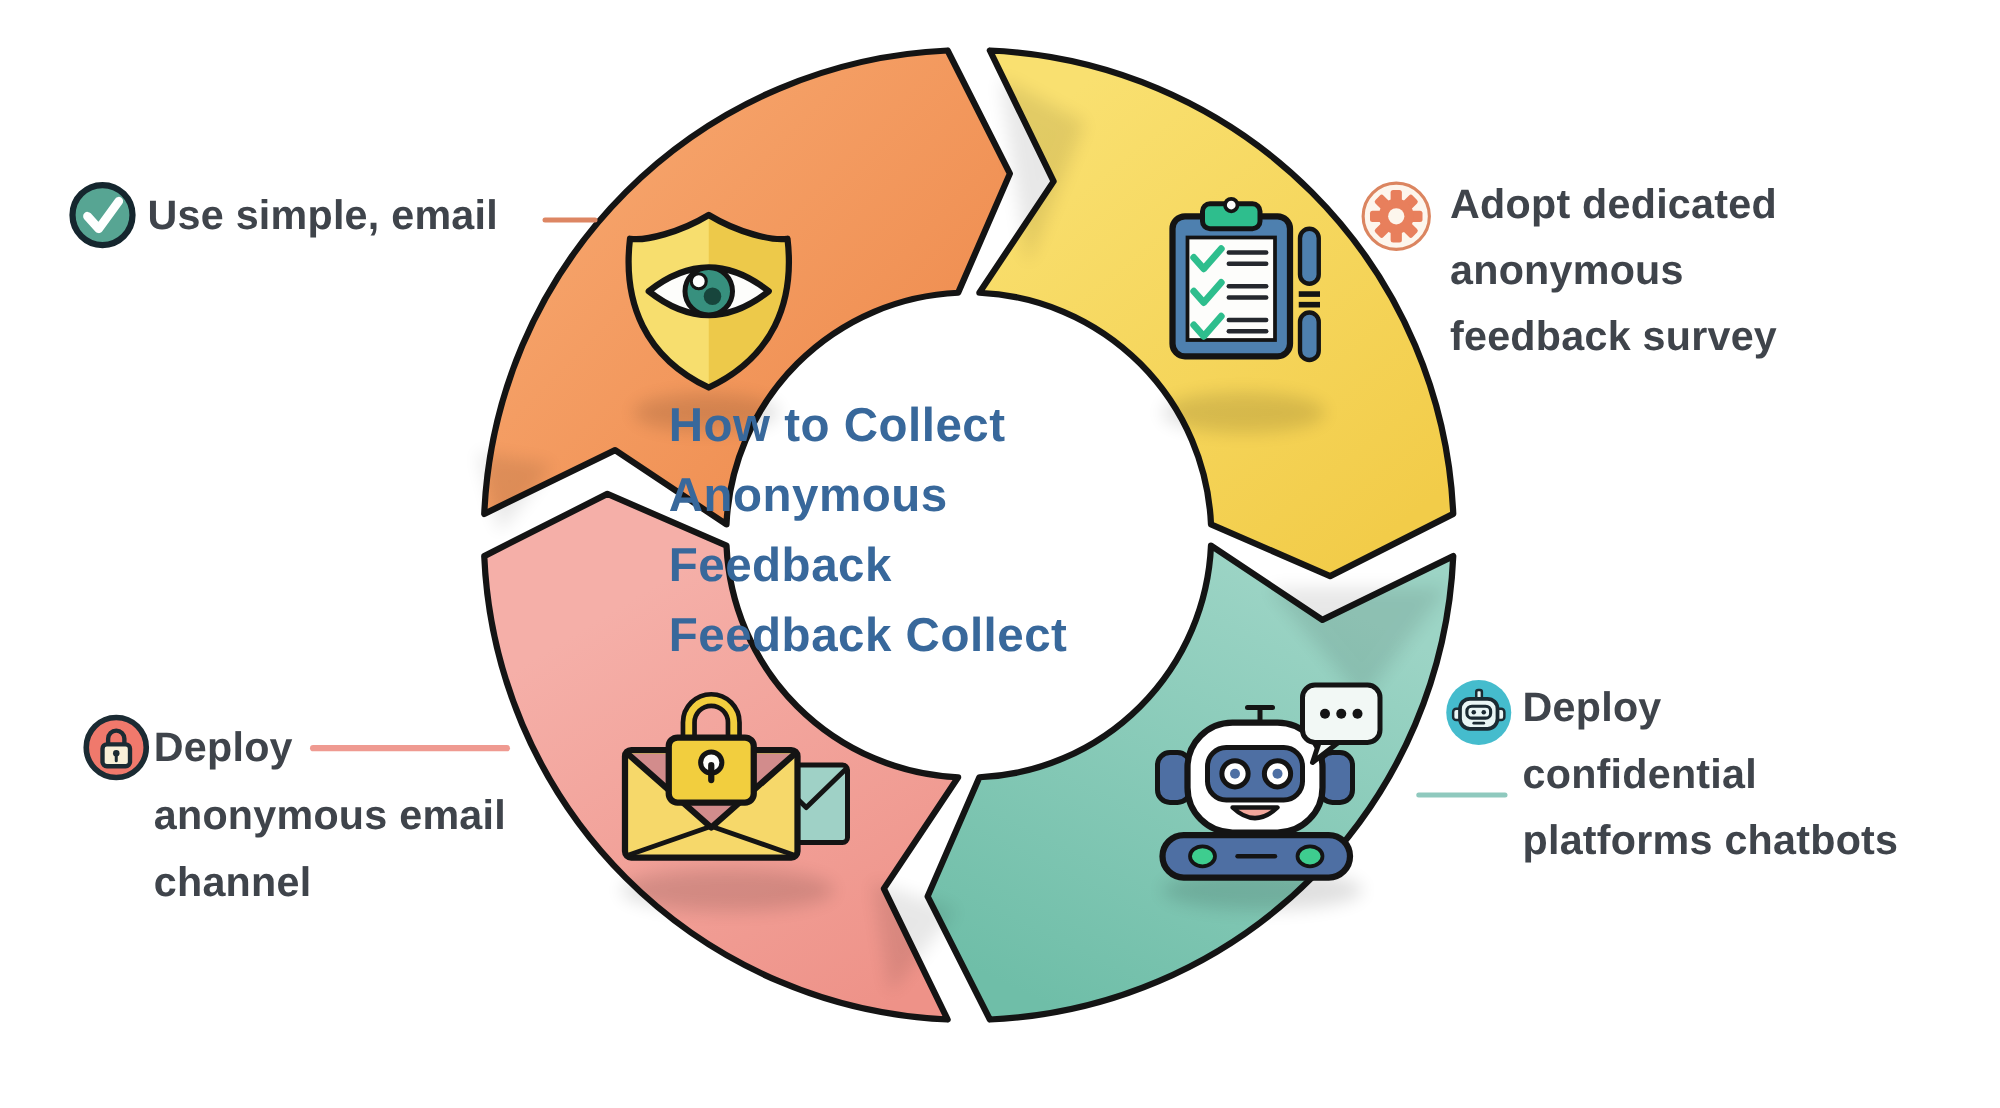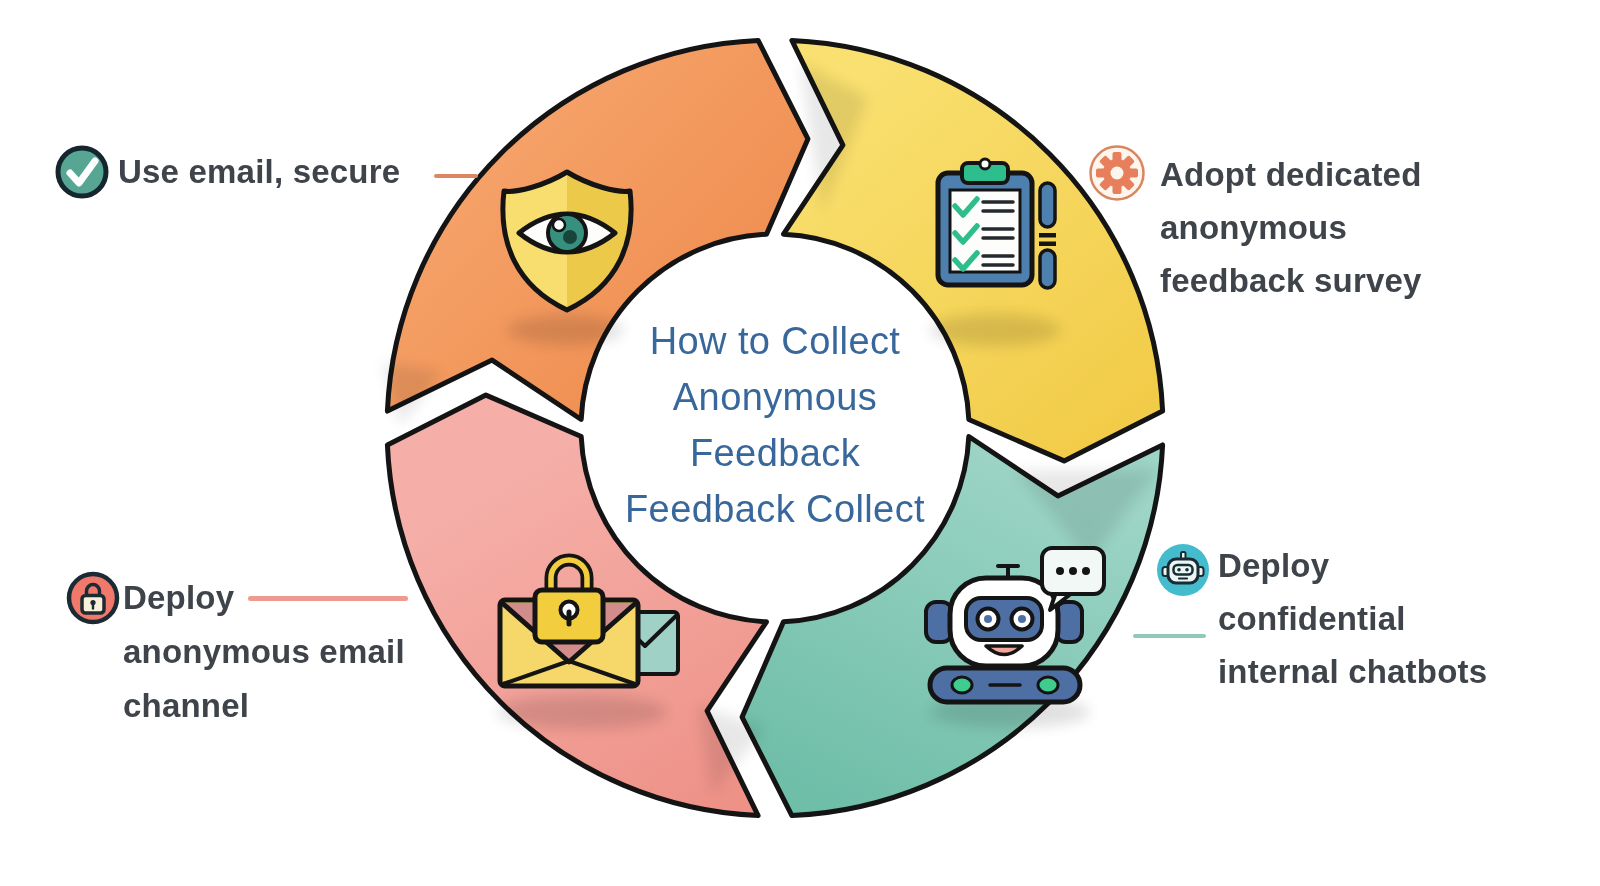--- a/index.html
+++ b/index.html
@@ -9,22 +9,22 @@
     font-family:"Liberation Sans","DejaVu Sans",sans-serif;
   }
   .ring-svg{position:absolute;left:0;top:0;}
   .abs{position:absolute;}
   .label-text{
     font-size:33px;font-weight:600;color:var(--text_dark);
     line-height:53px;letter-spacing:.2px;white-space:nowrap;
   }
   .label-text.tl{line-height:55px;}
   .title-block{
-    width:480px;text-align:center;
-    font-size:38px;font-weight:normal;color:var(--title_blue);
+    width:480px;text-align:left;
+    font-size:38px;font-weight:bold;color:var(--title_blue);
     line-height:56px;letter-spacing:.4px;
   }
   .connector{border-radius:3px;}
 </style>
 </head>
 <body>
 
 <svg class="ring-svg" width="1600" height="886" viewBox="0 0 1600 886">
   <defs>
     <linearGradient id="gradOrange" gradientUnits="userSpaceOnUse" x1="420" y1="110" x2="730" y2="410">
@@ -152,42 +152,42 @@
   <div>Feedback Collect</div>
 </div>
 
 <div class="abs" style="left:54px;top:144px;">
   <svg width="56" height="56" viewBox="0 0 56 56">
     <circle cx="28" cy="28" r="24" style="fill:var(--check_teal);stroke:var(--check_ring)" stroke-width="5"></circle>
     <path d="M16 29 L25 39 L41 17" fill="none" stroke="#ffffff" stroke-width="7" stroke-linecap="round" stroke-linejoin="round"></path>
   </svg>
 </div>
 <div class="abs label-text tl" style="left:118px;top:144px;">
-  <div>Use email, secure</div>
+  <div>Use simple, email</div>
 </div>
 <div class="abs connector" style="left:434px;top:174px;width:44px;height:4px;background:var(--conn_orange);"></div>
 
 <div class="abs" style="left:1088px;top:144px;">
   <svg width="58" height="58" viewBox="0 0 58 58">
     <circle cx="29" cy="29" r="26.5" style="fill:var(--gear_bg);stroke:var(--gear_ring)" stroke-width="2.5"></circle>
     <g style="fill:var(--gear_coral)">
       <rect x="24.5" y="8" width="9" height="10" rx="2" transform="rotate(0 29 29)"></rect>
       <rect x="24.5" y="8" width="9" height="10" rx="2" transform="rotate(45 29 29)"></rect>
       <rect x="24.5" y="8" width="9" height="10" rx="2" transform="rotate(90 29 29)"></rect>
       <rect x="24.5" y="8" width="9" height="10" rx="2" transform="rotate(135 29 29)"></rect>
       <rect x="24.5" y="8" width="9" height="10" rx="2" transform="rotate(180 29 29)"></rect>
       <rect x="24.5" y="8" width="9" height="10" rx="2" transform="rotate(225 29 29)"></rect>
       <rect x="24.5" y="8" width="9" height="10" rx="2" transform="rotate(270 29 29)"></rect>
       <rect x="24.5" y="8" width="9" height="10" rx="2" transform="rotate(315 29 29)"></rect>
       <circle cx="29" cy="29" r="14"></circle>
     </g>
     <circle cx="29" cy="29" r="6.5" style="fill:var(--gear_bg)"></circle>
   </svg>
 </div>
-<div class="abs label-text" style="left:1160px;top:148px;">
+<div class="abs label-text" style="left:1160px;top:136px;">
   <div>Adopt dedicated</div>
   <div>anonymous</div>
   <div>feedback survey</div>
 </div>
 
 <div class="abs" style="left:1155px;top:542px;">
   <svg width="56" height="56" viewBox="0 0 56 56">
     <circle cx="28" cy="28" r="26" style="fill:var(--chat_cyan)"></circle>
     <rect x="26" y="10" width="4.5" height="7" rx="1.5" style="fill:#E9F6F5;stroke:var(--mini_dark)" stroke-width="2"></rect>
     <rect x="7.5" y="25" width="7" height="9" rx="2.5" style="fill:#E9F6F5;stroke:var(--mini_dark)" stroke-width="2"></rect>
@@ -195,21 +195,21 @@
     <rect x="13" y="17" width="30" height="24" rx="8" style="fill:#E9F6F5;stroke:var(--mini_dark)" stroke-width="3"></rect>
     <rect x="18.5" y="23" width="19" height="9.5" rx="4" fill="none" style="stroke:var(--mini_dark)" stroke-width="2.5"></rect>
     <circle cx="24" cy="27.8" r="1.8" style="fill:var(--mini_dark)"></circle>
     <circle cx="32" cy="27.8" r="1.8" style="fill:var(--mini_dark)"></circle>
     <path d="M24 36.5 H32" style="stroke:var(--mini_dark)" stroke-width="2.2" stroke-linecap="round"></path>
   </svg>
 </div>
 <div class="abs label-text" style="left:1218px;top:539px;">
   <div>Deploy</div>
   <div>confidential</div>
-  <div>internal chatbots</div>
+  <div>platforms chatbots</div>
 </div>
 <div class="abs connector" style="left:1133px;top:634px;width:73px;height:4px;background:var(--conn_teal);"></div>
 
 <div class="abs" style="left:65px;top:570px;">
   <svg width="56" height="56" viewBox="0 0 56 56">
     <circle cx="28" cy="28" r="24" style="fill:var(--lock_coral);stroke:var(--mini_dark)" stroke-width="4.5"></circle>
     <path d="M21.5 26 V 21 A 6.5 6.5 0 0 1 34.5 21 V 26" fill="none" style="stroke:var(--mini_dark)" stroke-width="3.5"></path>
     <rect x="17" y="25.5" width="22" height="17.5" rx="3.5" style="fill:var(--lock_cream);stroke:var(--mini_dark)" stroke-width="3.5"></rect>
     <circle cx="28" cy="32.5" r="2.6" style="fill:var(--mini_dark)"></circle>
     <path d="M28 34 V 38.5" style="stroke:var(--mini_dark)" stroke-width="2.4" stroke-linecap="round"></path>

